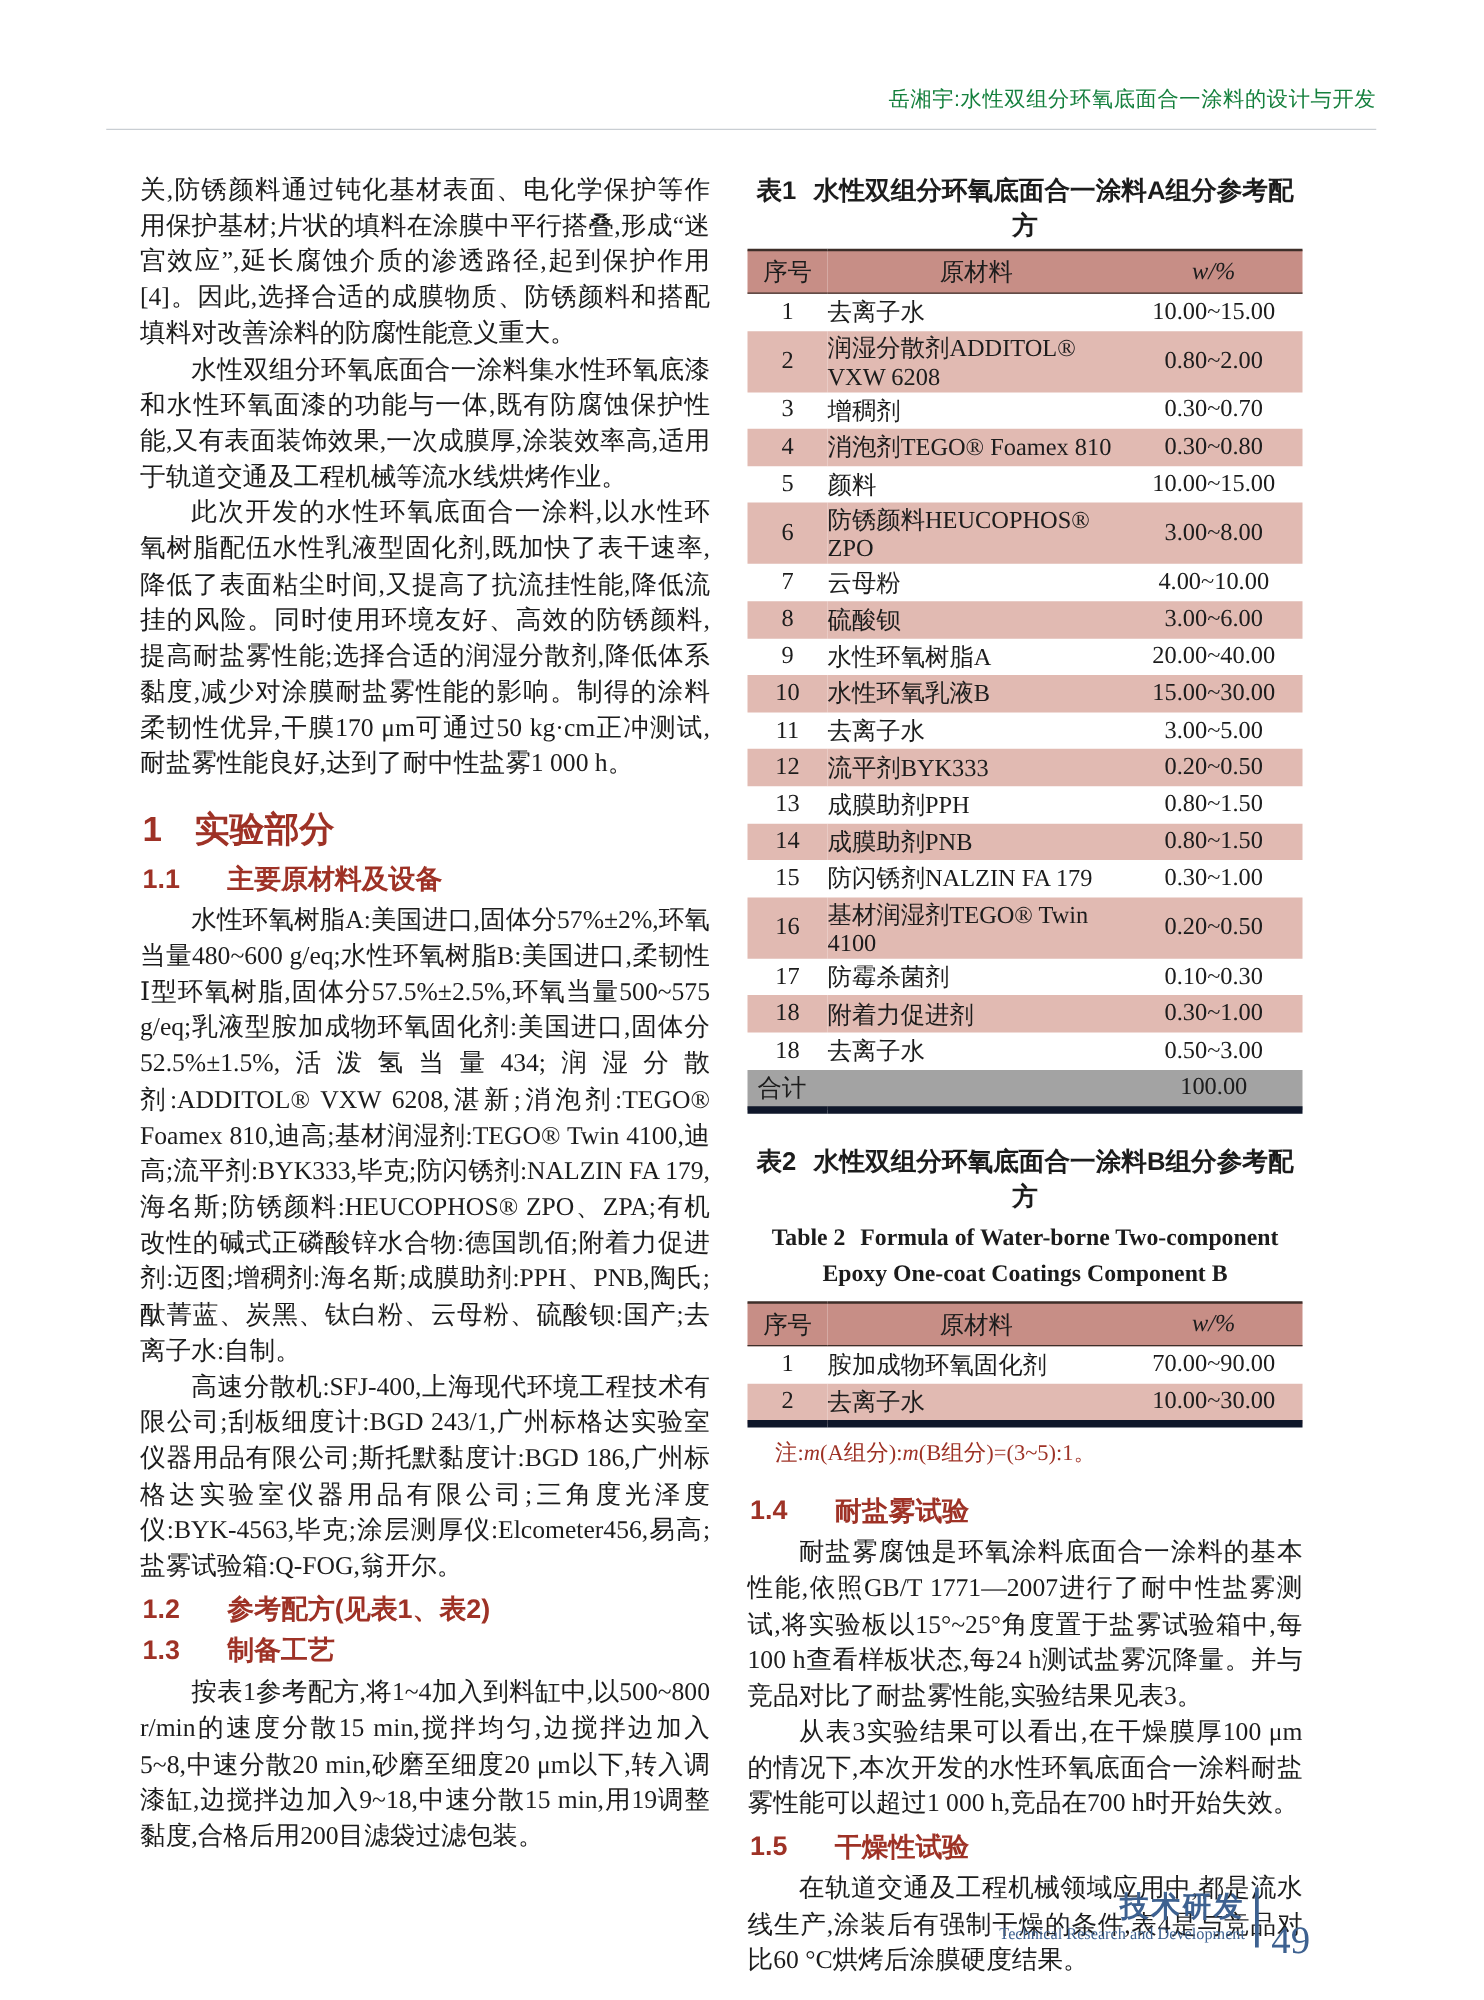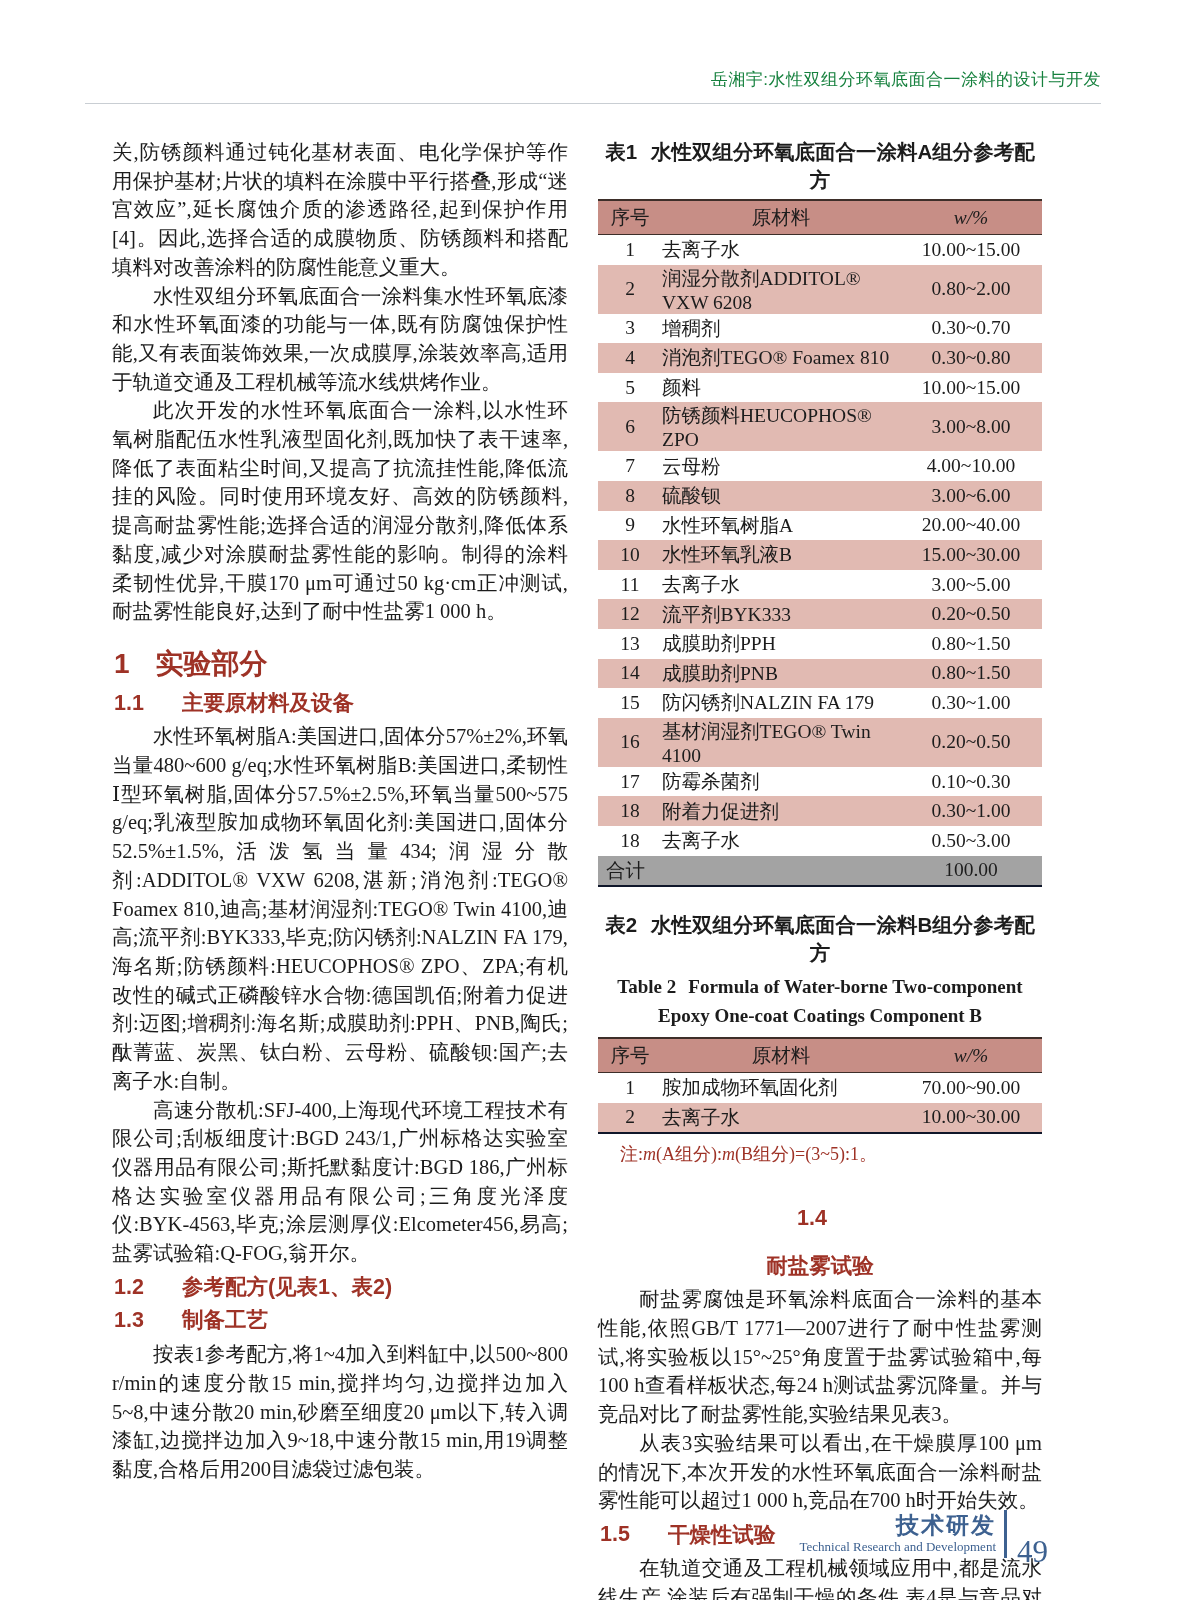--- a/index.html
+++ b/index.html
@@ -41,41 +41,41 @@
     font-weight:bold;font-size:20.5px;text-align:center;margin:0 0 5px 0;
   }
   .tbl-title-cn .lbl{margin-right:14px;}
   .tbl-title-en{
     font-weight:bold;font-size:19px;line-height:29px;
     text-align:center;margin:0 4px 7px 4px;
   }
   .tbl-title-en .lbl{margin-right:12px;}
   table.formula{
     width:100%;border-collapse:collapse;font-size:19.5px;
-    border-top:2px solid #3d2e29;border-bottom:2px solid #0f172a;
+    border-top:2px solid #3d2e29;border-bottom:6px solid #0f172a;
   }
   table.formula th{
     background:#c78e86;font-weight:normal;height:31px;
     border-bottom:1.5px solid #3d2e29;
   }
   table.formula td{height:29.6px;padding:0;}
   table.formula .c0{width:62px;text-align:center;}
   table.formula .c1{text-align:left;}
   table.formula th.c1{text-align:center;}
   table.formula .c2{width:140px;text-align:center;}
   table.formula .wpct{font-style:italic;}
   table.formula tbody tr:nth-child(even){background:#e1bab2;}
   table.formula tfoot tr{background:#a3a3a3;padding-left:34px;}
   table.formula tfoot td.total-label{text-align:left;padding-left:8px;}
   .tbl-note{
     color:#9e3226;font-size:18px;margin-top:8px;padding-left:22px;
   }
   .tbl-note .it{font-style:italic;}
   .t2-block{margin-top:24px;}
-  .s14{margin-top:40px;flex-direction:column;}
+  .s14{margin-top:20px;}
   
   .footer{
     position:absolute;top:1498px;right:139px;
     display:flex;align-items:center;color:#3d6190;
   }
   .footer .labels{text-align:right;}
   .footer .cn{
     font-family:"Liberation Sans","DejaVu Sans",sans-serif;
     font-weight:bold;font-size:23px;line-height:26px;letter-spacing:2px;
   }

